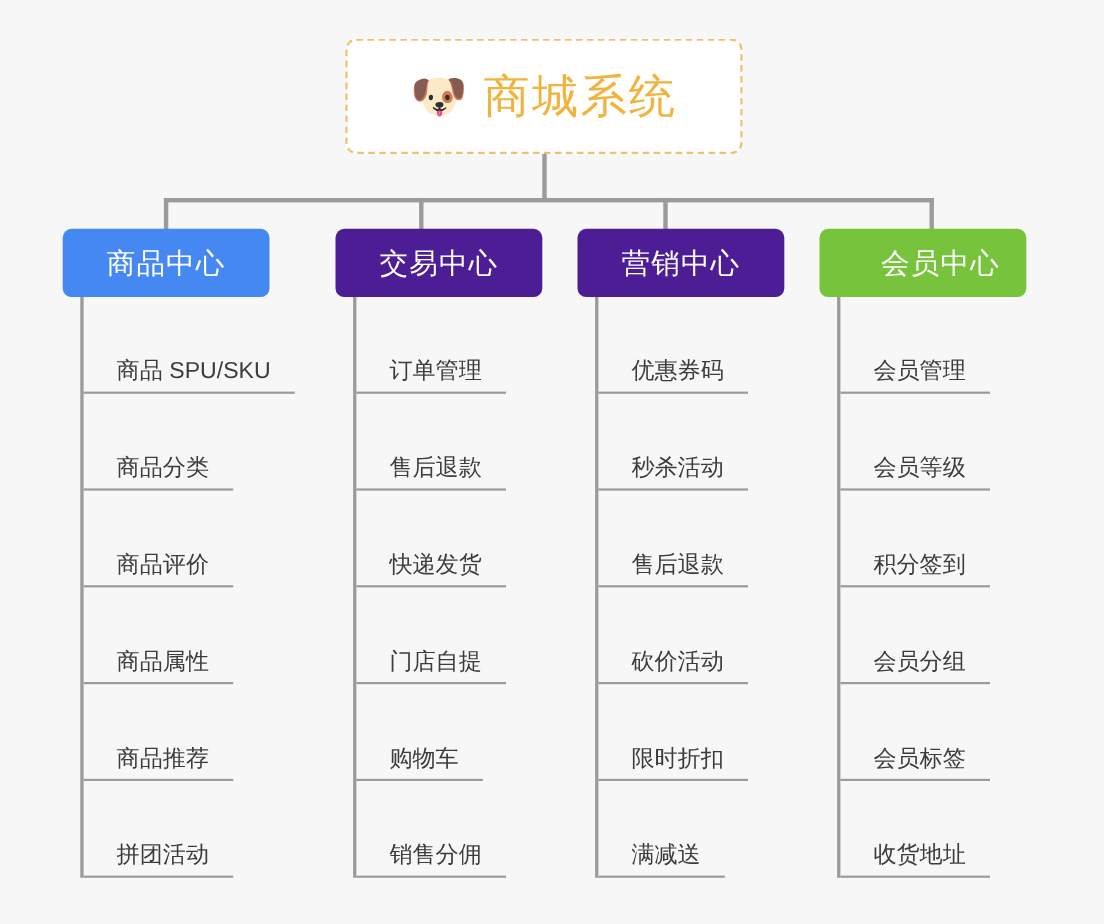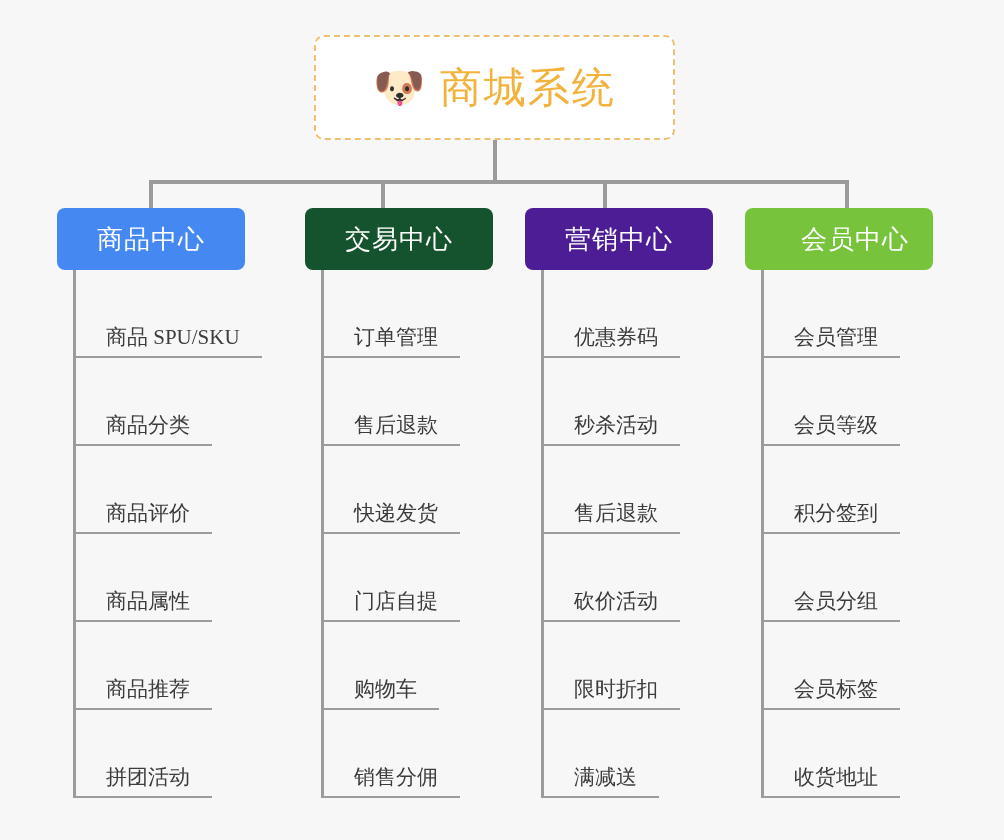--- a/index.html
+++ b/index.html
@@ -119,21 +119,20 @@
   .sub-label {
     display: inline-block;
     font-size: 21px;
     color: #3c3c3c;
     white-space: nowrap;
     padding: 0 22px 7px 0;
     margin-left: -30px;
     padding-left: 30px;
     border-bottom: 2px solid #9b9b9b;
     line-height: 1.1;
-    font-family: Liberation Serif, serif;
   }
 </style>
 </head>
 <body>
 
 <div id="diagram">
 
   <div class="root-node">
     <span class="root-emoji">🐶</span>
     <span class="root-title">商城系统</span>
@@ -166,21 +165,21 @@
       <div class="sub-item">
         <span class="sub-label">商品推荐</span>
       </div>
       <div class="sub-item">
         <span class="sub-label">拼团活动</span>
       </div>
     </div>
   </div>
 
   <div class="column col-1">
-    <div class="cat-box" style="background:#14532d">
+    <div class="cat-box" style="background:#4c1d95">
       <span>交易中心</span>
     </div>
     <div class="sub-list">
       <div class="sub-item">
         <span class="sub-label">订单管理</span>
       </div>
       <div class="sub-item">
         <span class="sub-label">售后退款</span>
       </div>
       <div class="sub-item">

